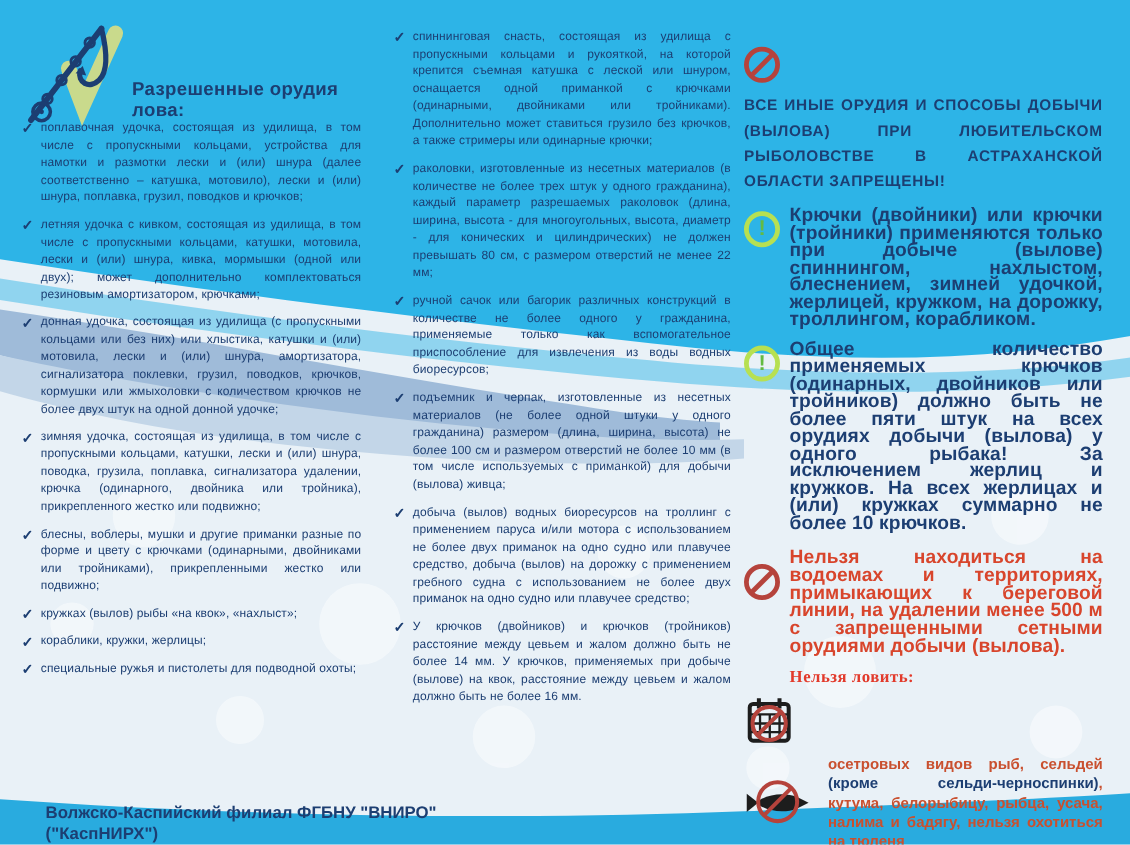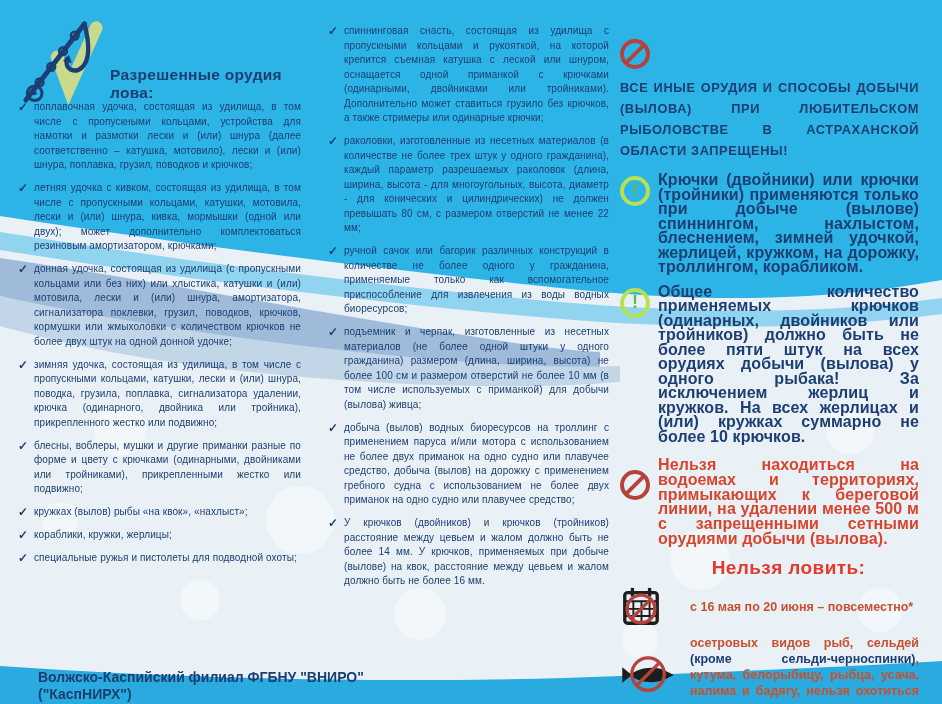--- a/index.html
+++ b/index.html
@@ -40,22 +40,22 @@
   .dist .ntxt { color:#d8452c; line-height:14.8px; }
 
   .no-entry { width:30px; height:30px; border:4px solid #b5433c; border-radius:50%;
               position:relative; box-sizing:border-box; }
   .no-entry::after { content:""; position:absolute; left:-2px; top:9px; width:26px; height:4px;
               background:#b5433c; transform:rotate(-45deg); }
   .warn { width:30px; height:30px; border:4px solid #b7e052; border-radius:50%;
           color:#63bb43; font-weight:800; font-size:18px; text-align:center;
           line-height:21px; box-sizing:border-box; }
 
-  .ban-title { margin:0 0 6px 38px; text-align:center; color:#e23a2b;
-               font-size:19px; font-weight:800; letter-spacing:0.4px; }
+  .ban-title { margin:0 0 6px 38px; text-align:left; color:#e23a2b;
+               font-size:14px; font-weight:800; letter-spacing:0.4px;font-family:Liberation Serif, serif; }
   .ban { display:flex; align-items:center; margin-bottom:6px; }
   .bicn { flex:0 0 70px; display:flex; align-items:center; }
   .btxt { flex:1; margin:0; font-size:12.5px; font-weight:700; color:#c9502f;
           line-height:16px; text-align:justify; }
   .navy-inline { color:#1c3e72; }
   .b4 { margin-bottom:10px; }
 
   .footer-text { position:absolute; left:38px; top:669px; width:345px;
            font-size:14px; font-weight:800; color:#1c3e72; line-height:16.5px; }
 </style>
@@ -202,21 +202,20 @@
       <div class="bicn">
         <svg width="42" height="44" viewBox="0 0 44 46">
           <line x1="13" y1="3" x2="13" y2="12" stroke="#1d1d1d" stroke-width="3.5"></line>
           <line x1="31" y1="3" x2="31" y2="12" stroke="#1d1d1d" stroke-width="3.5"></line>
           <rect x="5" y="8" width="34" height="32" rx="3" fill="none" stroke="#1d1d1d" stroke-width="3.5"></rect>
           <path d="M5,17 H39 M14,17 V40 M22.5,17 V40 M31,17 V40 M5,25 H39 M5,32.5 H39" stroke="#1d1d1d" stroke-width="2" fill="none"></path>
           <circle cx="22" cy="25" r="14.5" fill="none" stroke="#b5433c" stroke-width="3.5"></circle>
           <line x1="12" y1="35" x2="32" y2="15" stroke="#b5433c" stroke-width="3.5"></line>
         </svg>
       </div>
-      <p class="btxt">с 16 мая по 20 июня – повсеместно*</p>
     </div>
 
 
     <div class="ban">
       <div class="bicn">
         <svg width="58" height="42" viewBox="0 0 60 44">
           <path d="M2,14 L12,22 L2,30 Z" fill="#1d1d1d"></path>
           <path d="M10,22 C18,15 34,12 46,17 L56,22 L46,27 C34,32 18,29 10,22 Z" fill="#1d1d1d"></path>
           <circle cx="29" cy="21" r="17" fill="none" stroke="#b5433c" stroke-width="3.5"></circle>
           <line x1="17" y1="33" x2="41" y2="9" stroke="#b5433c" stroke-width="3.5"></line>

